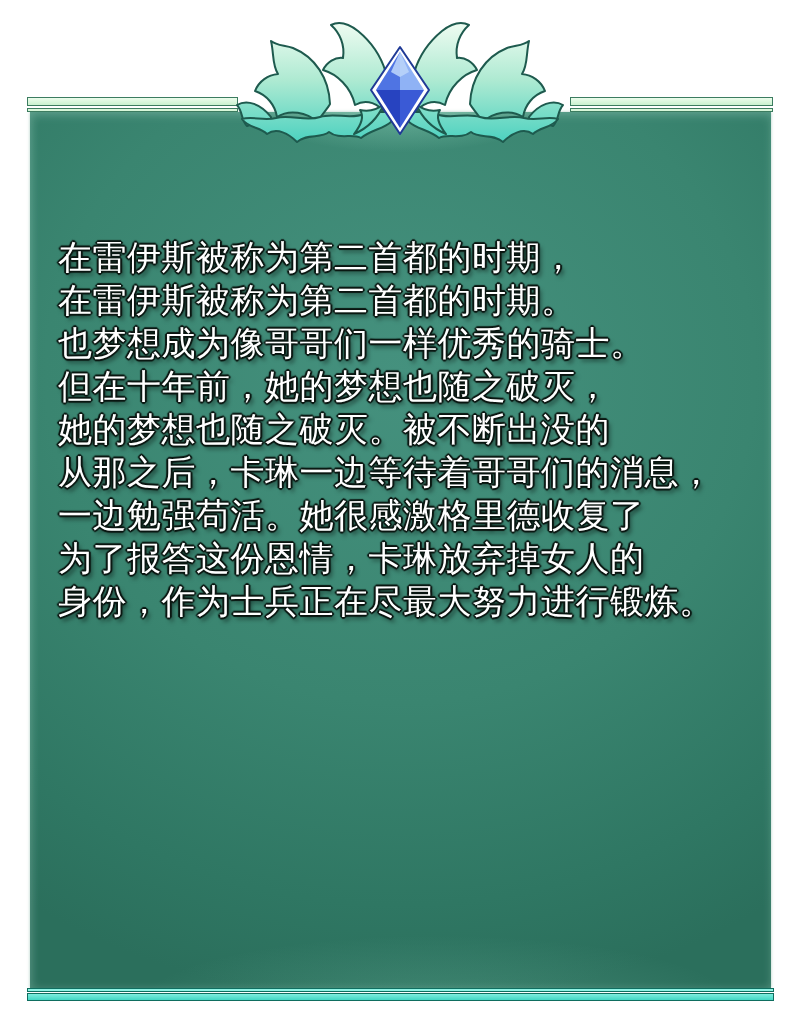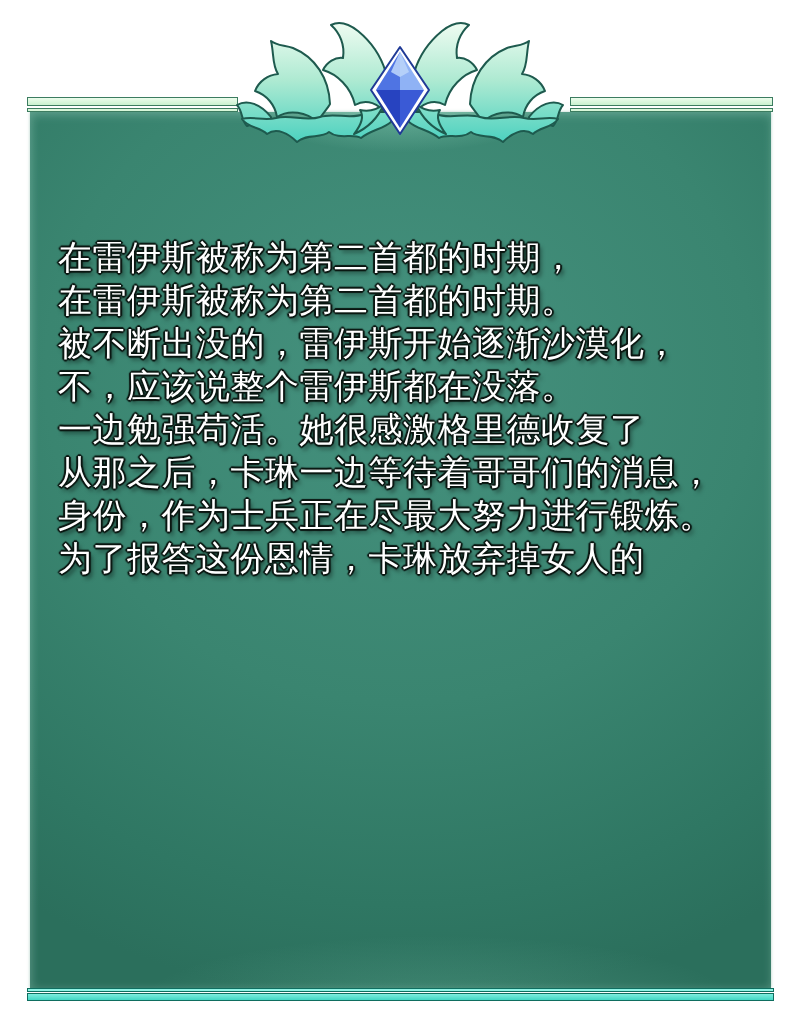--- a/index.html
+++ b/index.html
@@ -59,36 +59,37 @@
 <div class="page">
 
   <div class="panel">
     <div class="story">
 
         <div class="line">在雷伊斯被称为第二首都的时期，</div>
 
         <div class="line">在雷伊斯被称为第二首都的时期。</div>
 
 
+        <div class="line">也梦想成为像哥哥们一样优秀的骑士。</div>
 
-        <div class="line">被不断出没的，雷伊斯开始逐渐沙漠化，</div>
+        <div class="line">但在十年前，她的梦想也随之破灭，</div>
+
+        <div class="line">她的梦想也随之破灭。被不断出没的</div>
 
 
 
 
-        <div class="line">不，应该说整个雷伊斯都在没落。</div>
+        <div class="line">从那之后，卡琳一边等待着哥哥们的消息，</div>
 
         <div class="line">一边勉强苟活。她很感激格里德收复了</div>
 
-        <div class="line">从那之后，卡琳一边等待着哥哥们的消息，</div>
 
+        <div class="line">为了报答这份恩情，卡琳放弃掉女人的</div>
 
         <div class="line">身份，作为士兵正在尽最大努力进行锻炼。</div>
-
-        <div class="line">为了报答这份恩情，卡琳放弃掉女人的</div>
       </div>
   </div>
 
   <div class="rail top-rail left">
     <div class="rail-thick"></div>
     <div class="rail-thin"></div>
   </div>
   <div class="rail top-rail right">
     <div class="rail-thick"></div>
     <div class="rail-thin"></div>

